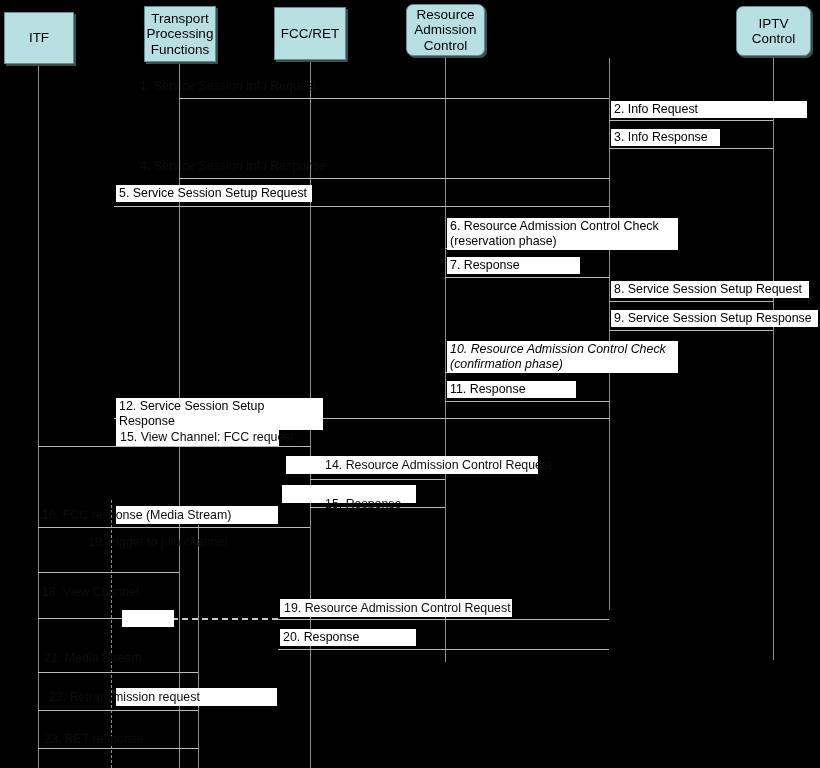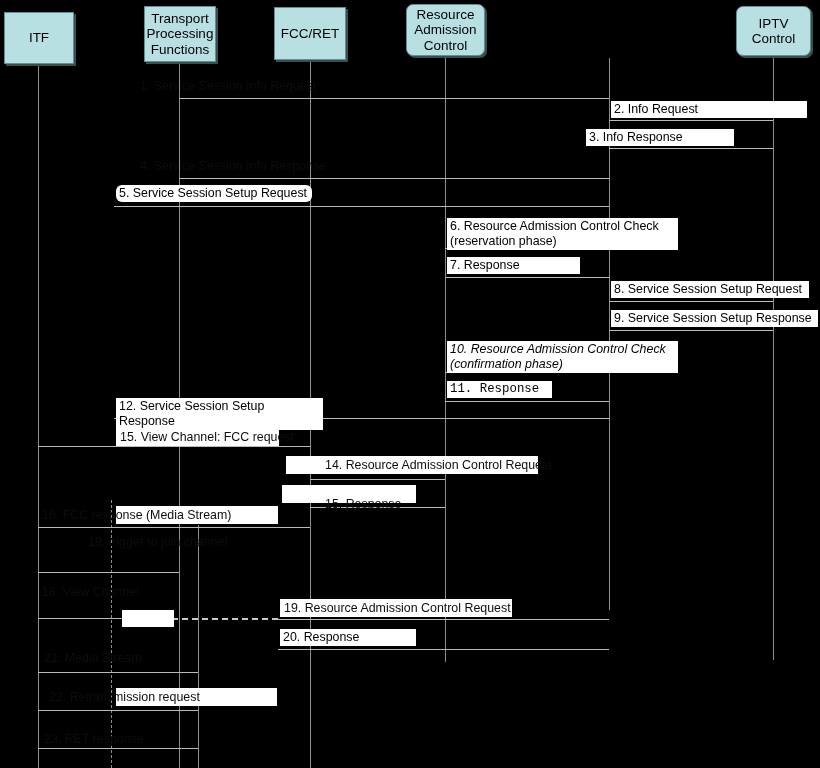--- a/index.html
+++ b/index.html
@@ -145,39 +145,39 @@
   <div class="arrow" style="left:278px; top:619px; width:331px;"></div>
   <div class="arrow" style="left:278px; top:649px; width:331px;"></div>
   <div class="arrow" style="left:38px;  top:672px; width:160px;"></div>
   <div class="arrow" style="left:38px;  top:710px; width:160px;"></div>
   <div class="arrow" style="left:38px;  top:748px; width:160px;"></div>
 
   <div class="msg dim" style="left:137px; top:78px; width:230px;">1. Service Session Info Request</div>
 
   <div class="msg" style="left:611px; top:101px; width:196px;">2. Info Request</div>
 
-  <div class="msg" style="left:586px; top:129px; width:148px;">3. Info Response</div>
+  <div class="msg" style="left:611px; top:129px; width:109px;">3. Info Response</div>
 
   <div class="msg dim" style="left:137px; top:158px; width:250px;">4. Service Session Info Response</div>
 
-  <div class="msg" style="left:116px; top:185px; width:196px;border-radius:6px;">5. Service Session Setup Request</div>
+  <div class="msg" style="left:116px; top:185px; width:196px;">5. Service Session Setup Request</div>
 
   <div class="msg" style="left:447px; top:218px; width:231px;">6. Resource Admission Control Check
 (reservation phase)</div>
 
   <div class="msg" style="left:447px; top:257px; width:133px;">7. Response</div>
 
   <div class="msg" style="left:611px; top:281px; width:198px;">8. Service Session Setup Request</div>
 
   <div class="msg" style="left:611px; top:310px; width:207px;">9. Service Session Setup Response</div>
 
   <div class="msg" style="left:447px; top:341px; width:231px;font-style:italic;">10. Resource Admission Control Check
 (confirmation phase)</div>
 
-  <div class="msg" style="left:447px; top:381px; width:105px;font-family:Liberation Mono, monospace;">11. Response</div>
+  <div class="msg" style="left:447px; top:381px; width:129px;">11. Response</div>
 
   <div class="msg" style="left:116px; top:398px; width:207px;">12. Service Session Setup Response</div>
 
   <div class="plate" style="left:116px; top:428px; width:163px; height:18px;"></div>
   <div class="msg dim ontop" style="left:117px; top:429px; width:220px; background:transparent;">15. View Channel: FCC request</div>
 
   <div class="plate" style="left:286px; top:456px; width:252px; height:18px;"></div>
   <div class="msg dim ontop" style="left:322px; top:457px; width:260px; background:transparent;">14. Resource Admission Control Request</div>
 
   <div class="plate" style="left:282px; top:485px; width:134px; height:18px;"></div>

